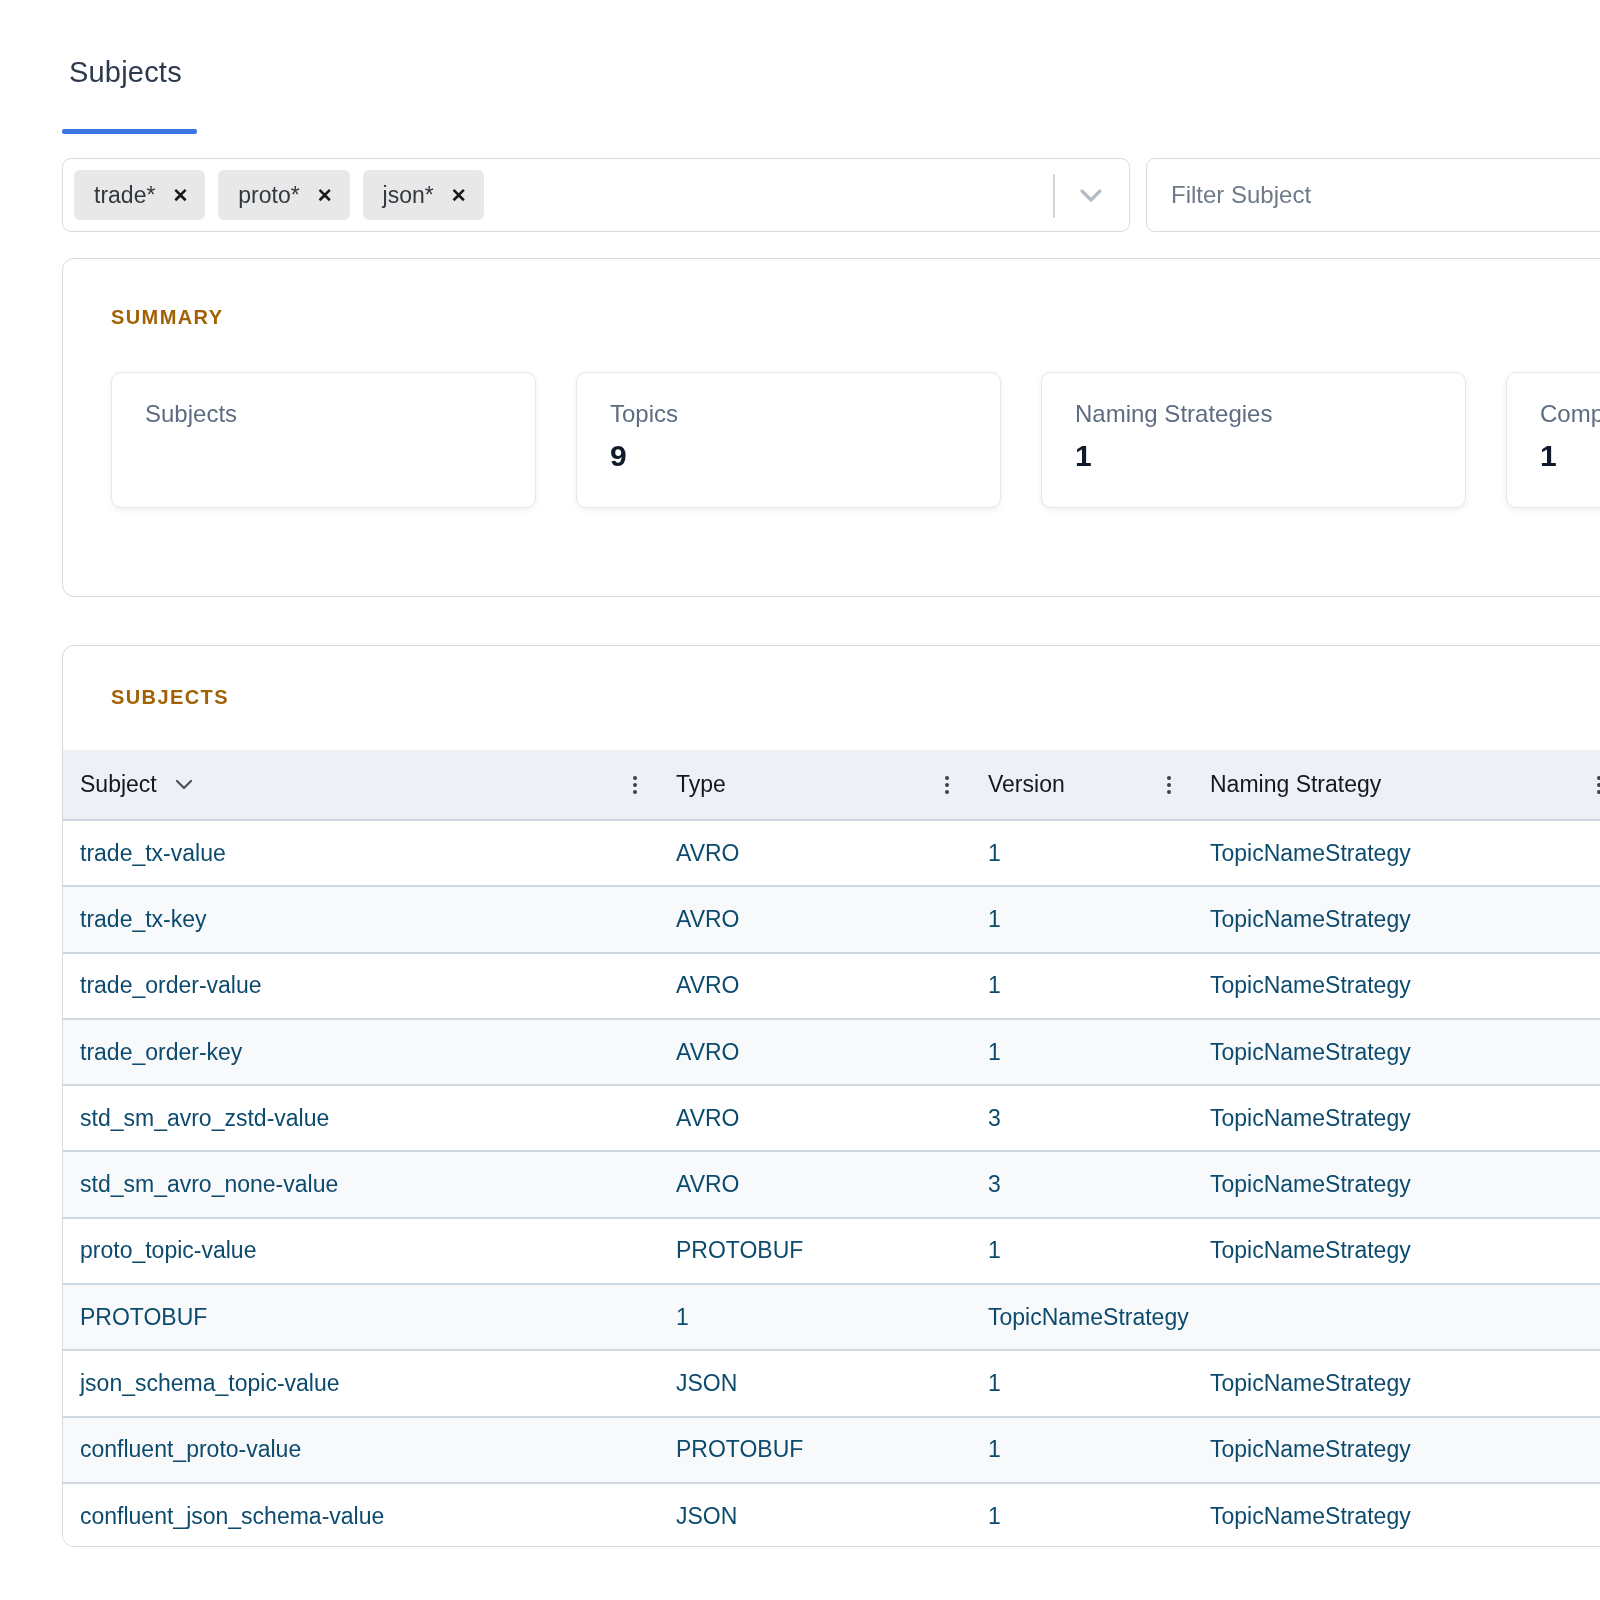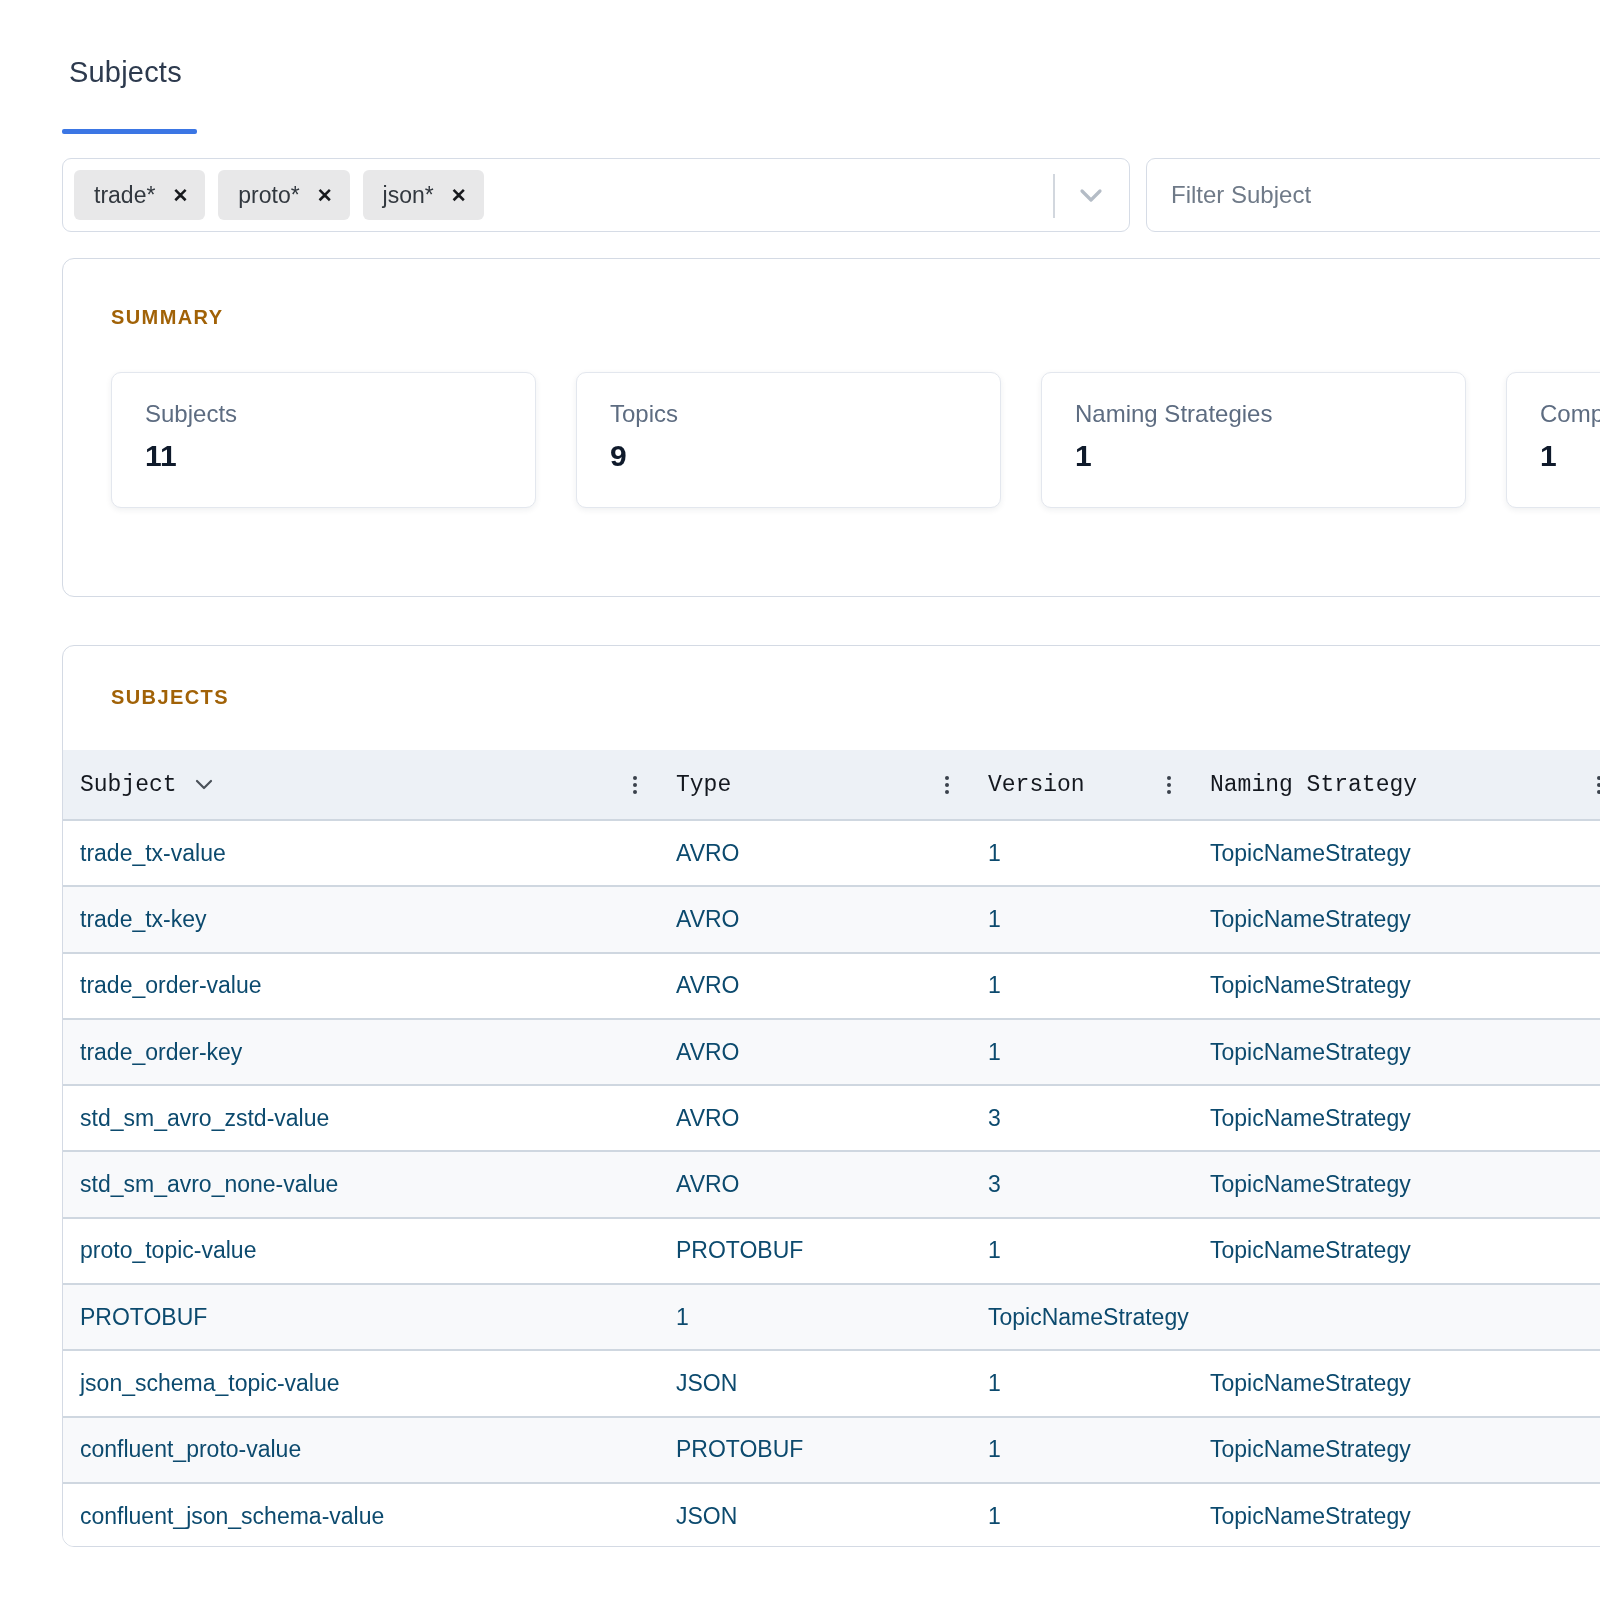--- a/index.html
+++ b/index.html
@@ -46,21 +46,21 @@
   .card { width:425px; height:136px; background:#fff; border:1.5px solid #e3e7ee;
           border-radius:10px; box-shadow:0 2px 6px rgba(25,39,62,0.07); }
   .card-label { margin:27px 0 0 33px; font-size:24px; color:#5d6c81; }
   .card-value { margin:11px 0 0 33px; font-size:30px; font-weight:600; color:#0f1a2b; }
 
   
   .table-title-area { height:104px; padding:40px 0 0 48px; }
   .t-grid { display:grid; grid-template-columns:596px 312px 222px 430px 1fr; }
   .thead { height:69px; background:#edf1f6; }
   .th { position:relative; display:flex; align-items:center; padding-left:17px;
-        font-size:23px; font-weight:500; color:#14181f; cursor:pointer;font-family:Liberation Mono, monospace; }
+        font-size:23px; font-weight:500; color:#14181f; cursor:pointer; }
   .sort-chevron { margin-left:18px; width:18px; height:12px; }
   .menu-dots { position:absolute; right:22px; top:50%; transform:translateY(-50%);
                display:flex; flex-direction:column; gap:3px; cursor:pointer; }
   .menu-dots i { width:4px; height:4px; border-radius:50%; background:#3a424c; }
 
   .t-row { height:66.3px; border-top:2px solid #cfd7e0; background:#fff; cursor:pointer; }
   .t-row.alt { background:#f8f9fb; }
   .td { display:flex; align-items:center; padding-left:17px; font-size:23px; color:#0c4a6e; }
 </style>
 </head>
@@ -92,21 +92,20 @@
     </svg>
   </div>
 
   <input class="filter-input" type="text" placeholder="Filter Subject" style="">
 
   <div class="panel summary-panel">
     <div class="panel-title">SUMMARY</div>
     <div class="cards">
       <div class="card">
         <div class="card-label">Subjects</div>
-        <div class="card-value">11</div>
       </div>
       <div class="card">
         <div class="card-label">Topics</div>
         <div class="card-value">9</div>
       </div>
       <div class="card">
         <div class="card-label">Naming Strategies</div>
         <div class="card-value">1</div>
       </div>
       <div class="card">

